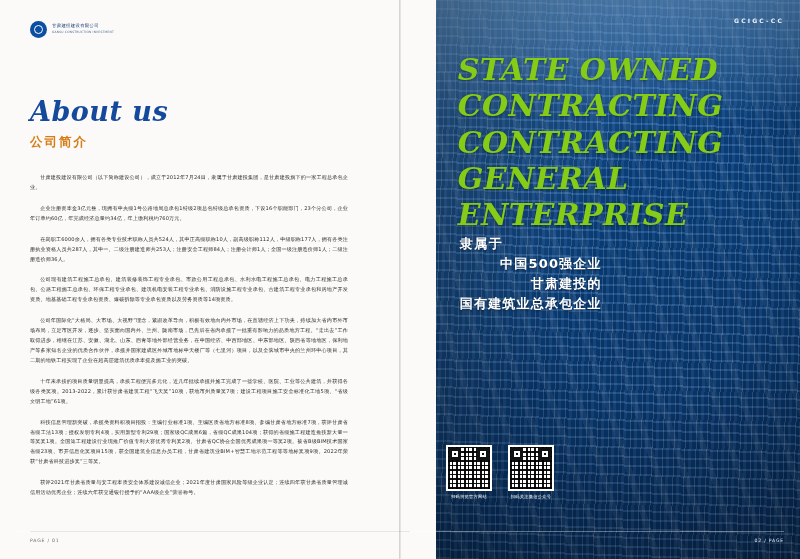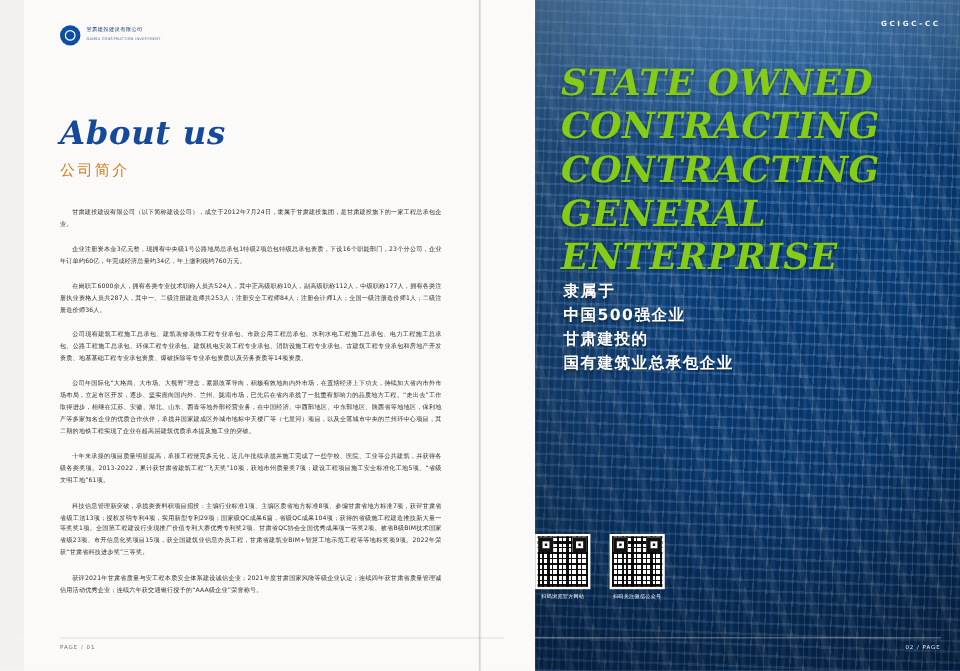--- a/index.html
+++ b/index.html
@@ -22,21 +22,20 @@
   }
 
   
   .page-left {
     position: relative;
     width: 473px;
     height: 559px;
     background: #fbfaf8;
     box-sizing: border-box;
     padding: 18px 26px 16px 30px;
-    margin-left: 20px;
   }
   .logo-row {
     display: flex;
     align-items: center;
     gap: 5px;
     height: 22px;
   }
   .logo-mark {
     width: 17px;
     height: 17px;
@@ -68,21 +67,21 @@
     font-weight: bold;
     font-size: 27px;
     color: #14499b;
     letter-spacing: .5px;
   }
   .heading-cn {
     margin-top: 7px;
     font-size: 12.5px;
     color: #d77b15;
     letter-spacing: 2px;
-    font-weight: normal;
+    font-weight: bold;
   }
   .body-copy {
     margin-top: 22px;
     width: 318px;
   }
   .body-copy p {
     margin: 0 0 11px 0;
     font-size: 5.1px;
     line-height: 1.95;
     color: #2e2e2e;
@@ -185,20 +184,21 @@
     font-size: 13px;
     font-weight: bold;
     letter-spacing: 1.5px;
     line-height: 1.62;
   }
   .sub-cn .l2 {
     font-size: 13px;
     font-weight: bold;
     letter-spacing: 1.2px;
     line-height: 1.52;
+    text-align: right;
   }
   .qr-block {
     position: absolute;
     left: 446px;
     bottom: 60px;
     display: flex;
     gap: 16px;
   }
   .qr-item { text-align: center; }
   .qr {

